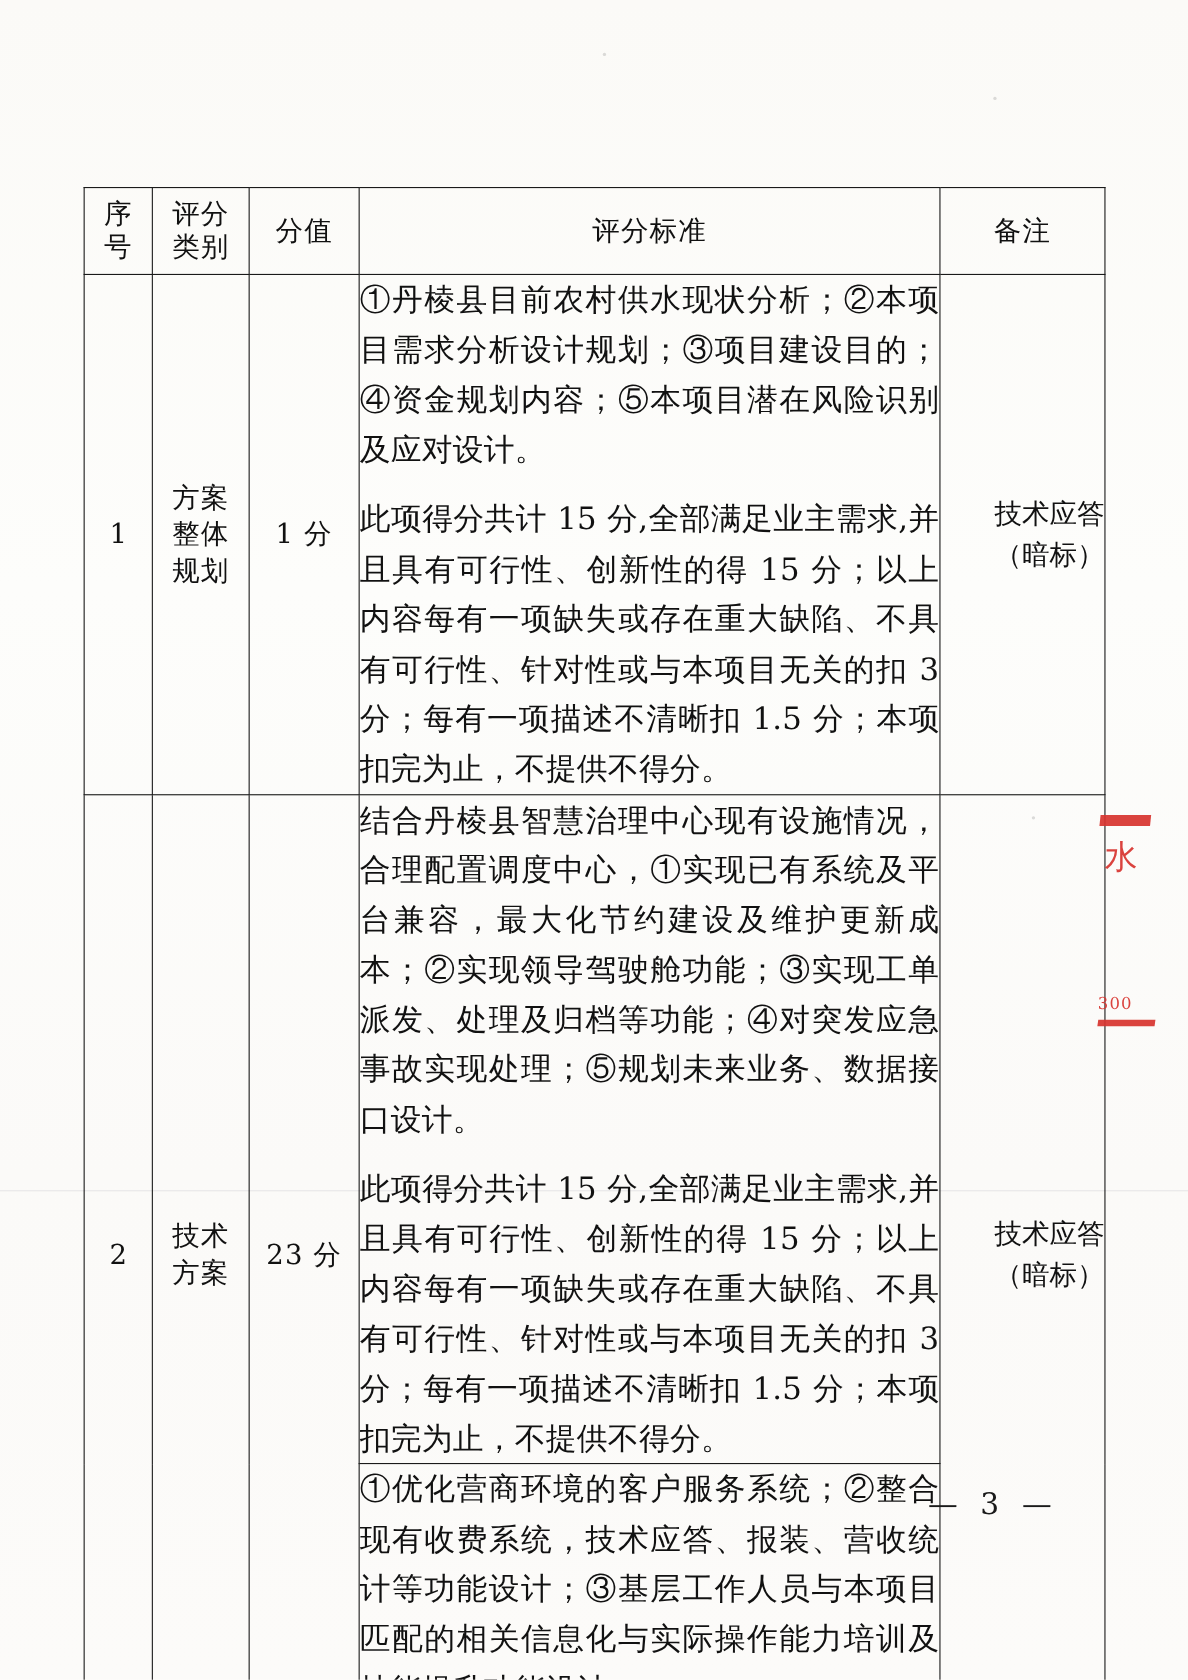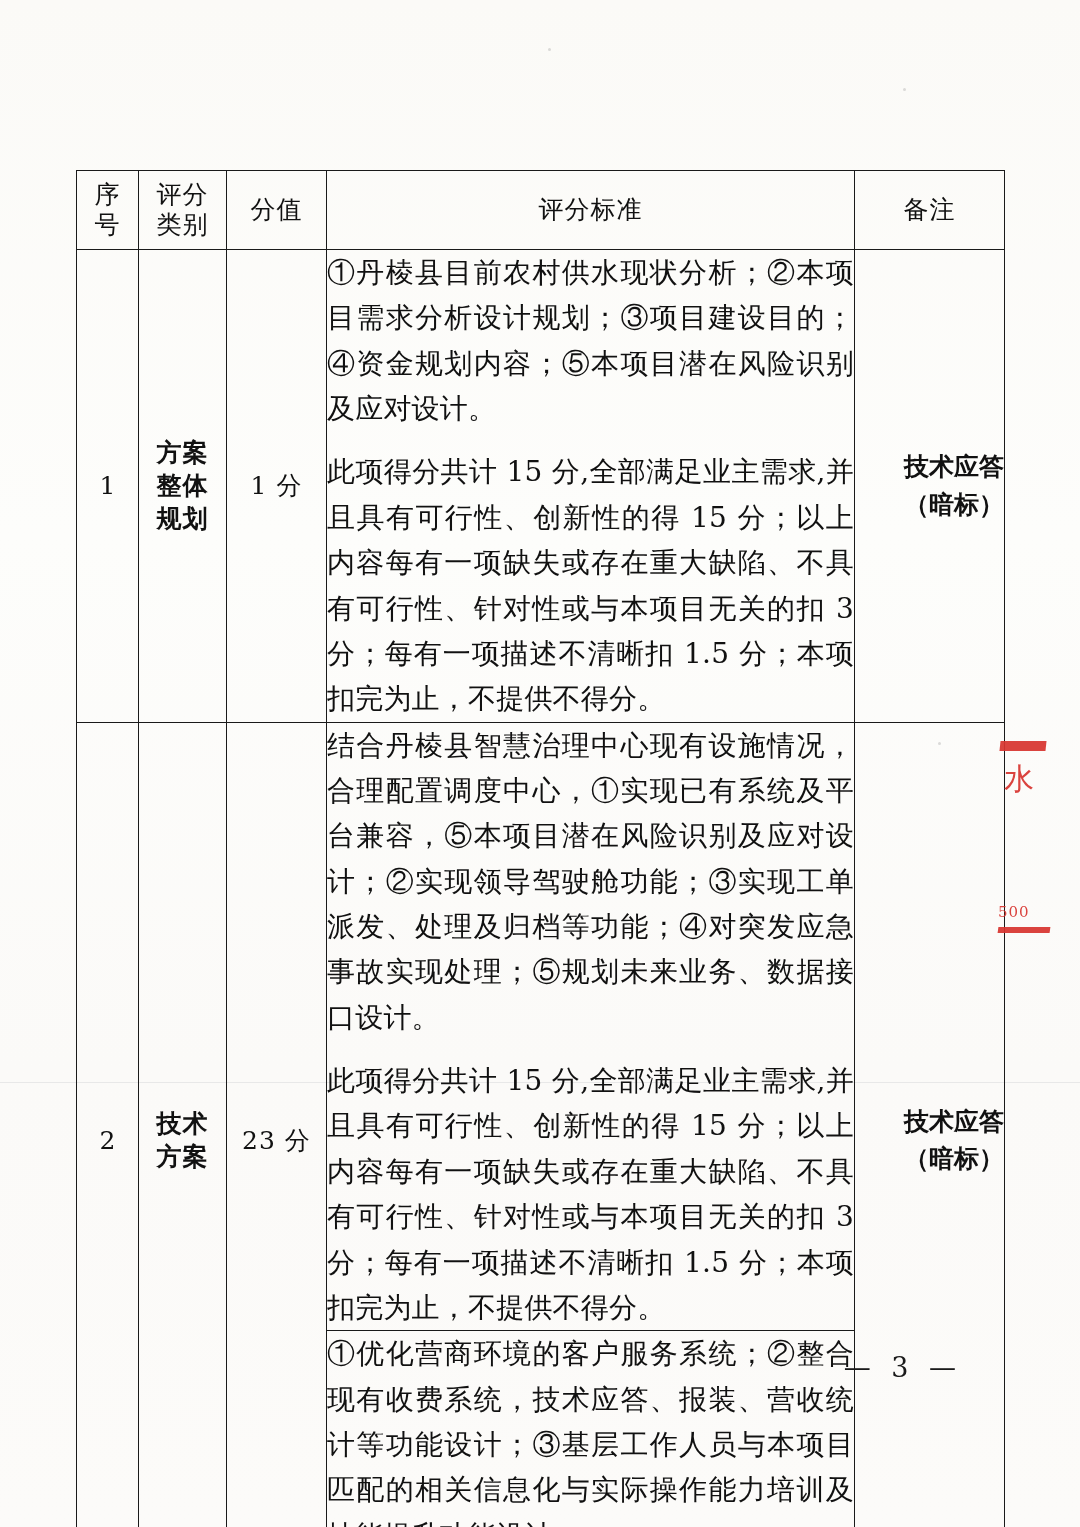--- a/index.html
+++ b/index.html
@@ -67,21 +67,20 @@
     line-height: 1.32;
     letter-spacing: 1px;
   }
   td.num-cell {
     text-align: center;
     font-size: 25px;
   }
   td.cat-cell span,
   td.remark-cell span {
     display: block;
-    font-weight: bold;
   }
   td.std-cell {
     padding: 12px 10px 14px 12px;
     font-size: 28px;
     line-height: 1.62;
     letter-spacing: 0.2px;
     text-align: justify;
     text-justify: inter-ideograph;
   }
   .std-para {
@@ -224,21 +223,21 @@
       </tr>
 
       <tr>
         <td class="num-cell" rowspan="2">2</td>
         <td class="center-cell cat-cell" rowspan="2">
           <span>技术</span>
           <span>方案</span>
         </td>
         <td class="center-cell" rowspan="2">23 分</td>
         <td class="std-cell">
-          <p class="std-para">结合丹棱县智慧治理中心现有设施情况，合理配置调度中心，①实现已有系统及平台兼容，⑤本项目潜在风险识别及应对设计；②实现领导驾驶舱功能；③实现工单派发、处理及归档等功能；④对突发应急事故实现处理；⑤规划未来业务、数据接口设计。</p>
+          <p class="std-para">结合丹棱县智慧治理中心现有设施情况，合理配置调度中心，①实现已有系统及平台兼容，最大化节约建设及维护更新成本；②实现领导驾驶舱功能；③实现工单派发、处理及归档等功能；④对突发应急事故实现处理；⑤规划未来业务、数据接口设计。</p>
           <p class="std-para">此项得分共计 15 分,全部满足业主需求,并且具有可行性、创新性的得 15 分；以上内容每有一项缺失或存在重大缺陷、不具有可行性、针对性或与本项目无关的扣 3 分；每有一项描述不清晰扣 1.5 分；本项扣完为止，不提供不得分。</p>
         </td>
         <td class="remark-cell" rowspan="2">
           <span>技术应答</span>
           <span>（暗标）</span>
         </td>
       </tr>
       <tr>
         <td class="std-cell">
           <p class="std-para">①优化营商环境的客户服务系统；②整合现有收费系统，技术应答、报装、营收统计等功能设计；③基层工作人员与本项目匹配的相关信息化与实际操作能力培训及技能提升功能设计。</p>
@@ -248,17 +247,17 @@
   </table>
 
   <div class="page-number">— 3 —</div>
 
   <div class="seal">
     <div class="seal-bar"></div>
     <div class="seal-char">水</div>
     <svg class="seal-star" width="60" height="60" viewBox="0 0 60 60" style="position:absolute;top:70px;left:0;">
       <polygon points="30,4 37,22 56,22 41,34 47,53 30,41 13,53 19,34 4,22 23,22" fill="#d8342f"></polygon>
     </svg>
-    <div class="seal-digits">500</div>
+    <div class="seal-digits">300</div>
     <div class="seal-underline"></div>
   </div>
 
 </div>
 
 </body></html>

